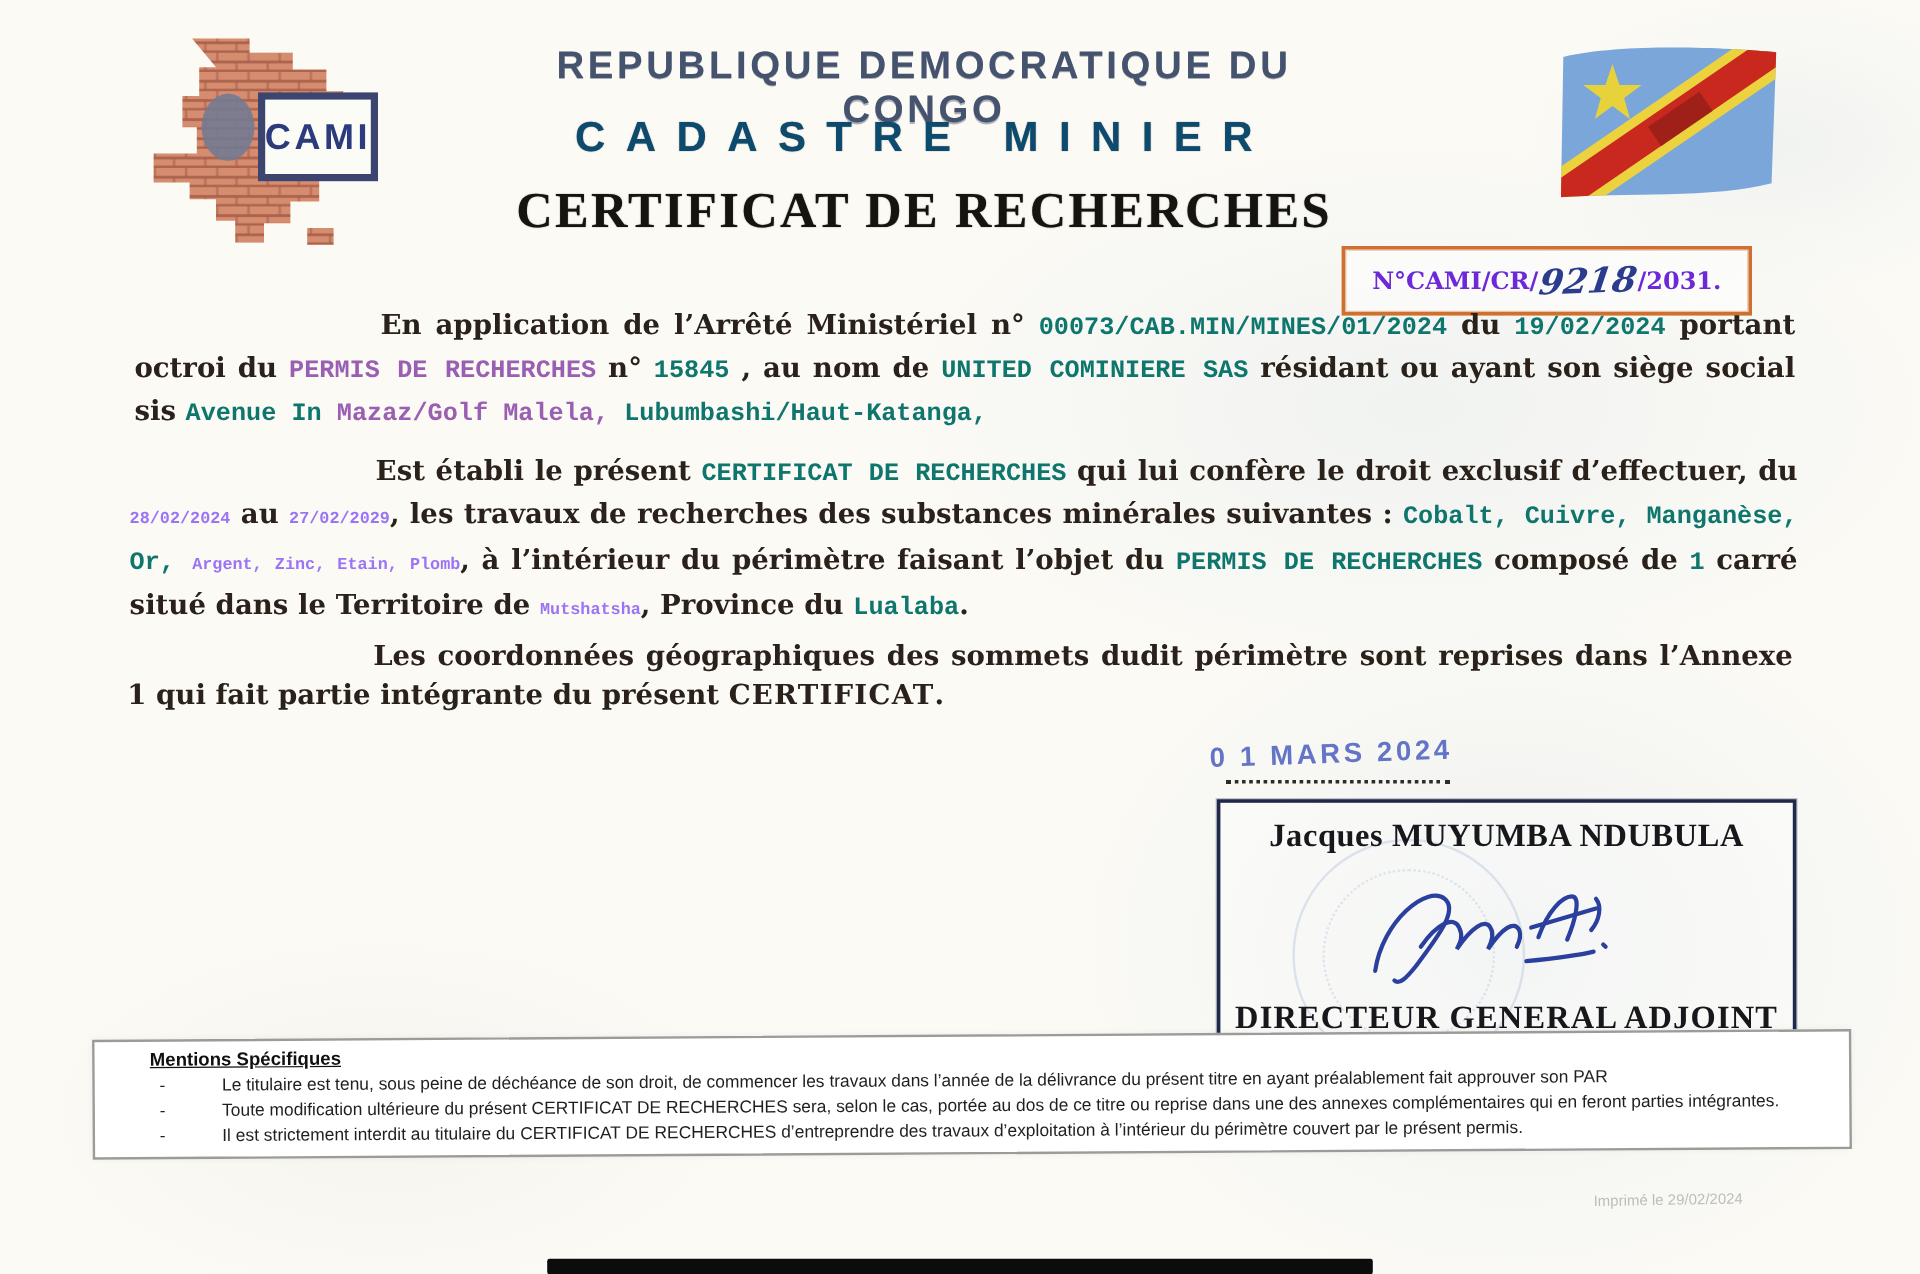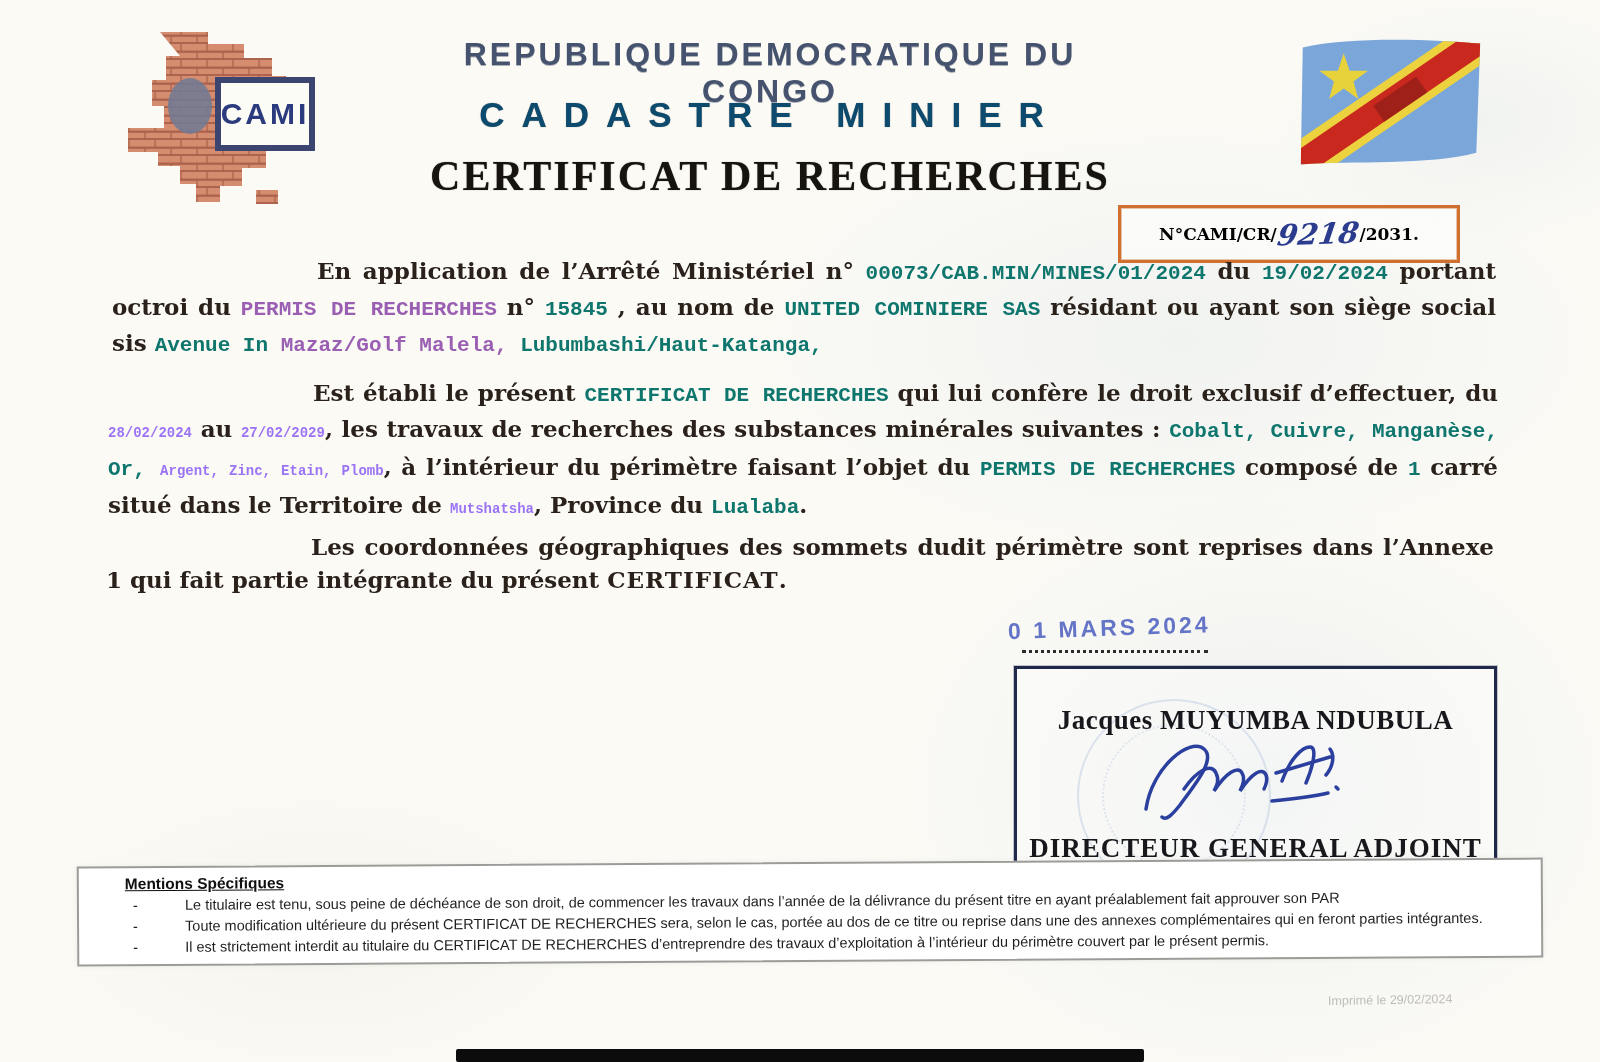--- a/index.html
+++ b/index.html
@@ -21,21 +21,21 @@
       text-shadow:0 1px 0 rgba(30,40,70,.35);}
   .h2{top:95px;font-weight:700;font-size:35px;letter-spacing:17px;color:#0c4a6e;
       text-shadow:0 0 1px rgba(0,0,0,.5);}
   .h3{top:152px;font-family:"Liberation Serif",serif;font-weight:900;font-size:42px;
       letter-spacing:2px;color:#17130e;text-shadow:0 0 1px rgba(0,0,0,.6);}
 
   
   .refbox{left:1118px;top:205px;width:336px;height:52px;border:3px solid #cf7030;
       box-shadow:inset 0 0 0 1px rgba(207,112,48,.4);display:flex;align-items:center;
       justify-content:center;background:rgba(255,255,255,.5);}
-  .refbox .rt{font-family:"DejaVu Serif",serif;font-weight:700;font-size:17px;color:#000000;}
+  .refbox .rt{font-family:"DejaVu Serif",serif;font-weight:700;font-size:20px;color:#6d28d9;}
   .refbox .rn{font-family:"DejaVu Serif",serif;font-style:italic;font-weight:700;font-size:29px;
       color:#2b3c8e;display:inline-block;transform:skewX(-10deg) rotate(-2deg);margin:0 1px;}
 
   
   .para{font-family:"DejaVu Serif",serif;font-weight:700;font-size:23px;line-height:33px;
       color:#2a211a;text-align:justify;}
   .para .bl{}
   .para .bk{font-weight:900;letter-spacing:1px;margin-top:32px;}
   .sb{font-family:"Liberation Mono",monospace;font-weight:700;font-size:21px;color:#0f766e;}
   .sp{font-family:"Liberation Mono",monospace;font-weight:700;font-size:21px;color:#9a5fb3;}
@@ -55,21 +55,21 @@
 
   
   .sigbox{left:1014px;top:666px;width:477px;height:205px;border:3px solid #20294a;
       box-shadow:0 0 0 1px rgba(32,41,74,.25);background:rgba(255,255,255,.35);}
   .seal{position:absolute;left:60px;top:30px;width:190px;height:190px;border-radius:50%;
       border:2px solid rgba(130,160,205,.25);}
   .seal2{position:absolute;left:85px;top:55px;width:140px;height:140px;border-radius:50%;
       border:2px dotted rgba(130,160,205,.22);}
   .signame{position:absolute;top:12px;width:100%;text-align:center;
       font-family:"Liberation Serif",serif;font-weight:700;font-size:27px;letter-spacing:.5px;
-      color:#17171c;margin-top:24px;}
+      color:#17171c;}
   .sigtitle{position:absolute;bottom:10px;width:100%;text-align:center;
       font-family:"Liberation Serif",serif;font-weight:700;font-size:27px;letter-spacing:1px;
       color:#17171c;}
   .scribble{position:absolute;left:115px;top:48px;}
 
   
   .mentions{left:77px;top:862px;width:1462px;height:96px;border:2px solid #9b9b98;
       background:#ffffff;transform:rotate(-0.35deg);
       box-shadow:0 0 6px rgba(0,0,0,.05);}
   .m-head{margin:7px 0 2px 46px;font-size:15.5px;font-weight:700;color:#101010;

